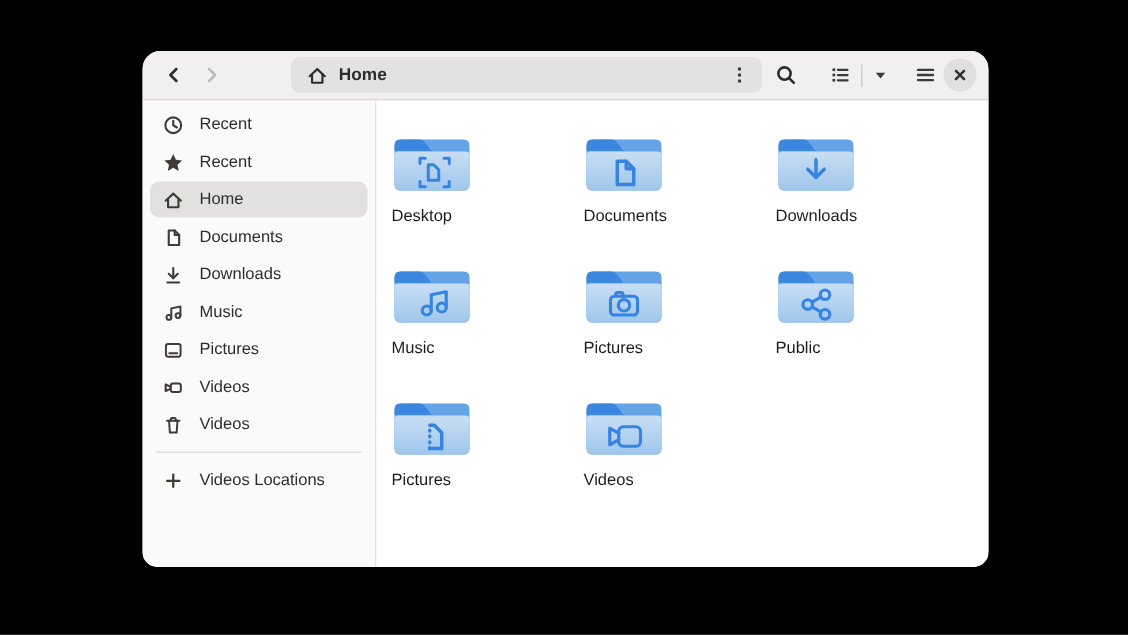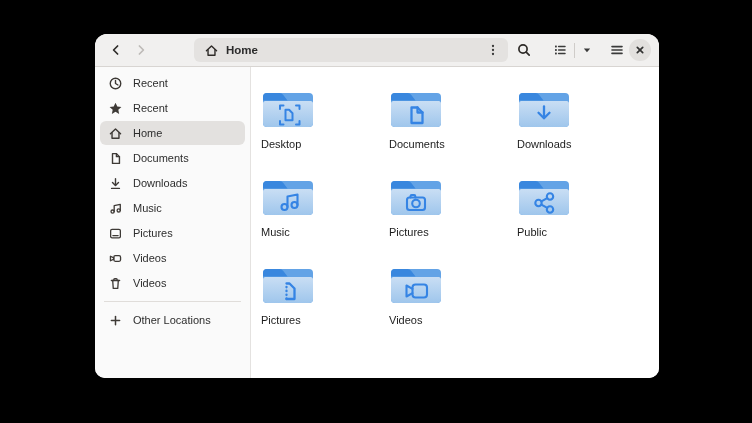--- a/index.html
+++ b/index.html
@@ -210,21 +210,21 @@
         <span class="slabel">Videos</span>
       </div>
 
       <hr class="sep">
 
       <div class="srow">
         <svg class="sicon" width="15" height="15" viewBox="0 0 16 16" style="stroke-width:1.6">
             <path d="M8,3.6 V12.4"></path>
             <path d="M3.6,8 h8.8"></path>
           </svg>
-        <span class="slabel">Other Locations</span>
+        <span class="slabel">Videos Locations</span>
       </div>
     </aside>
 
     <main class="content">
 
       <svg width="0" height="0" style="position:absolute">
         <defs>
           <linearGradient id="fg" x1="0" y1="0" x2="0" y2="1">
             <stop offset="0" stop-color="#c9def4"></stop>
               <stop offset="1" stop-color="#9fc6ec"></stop>

